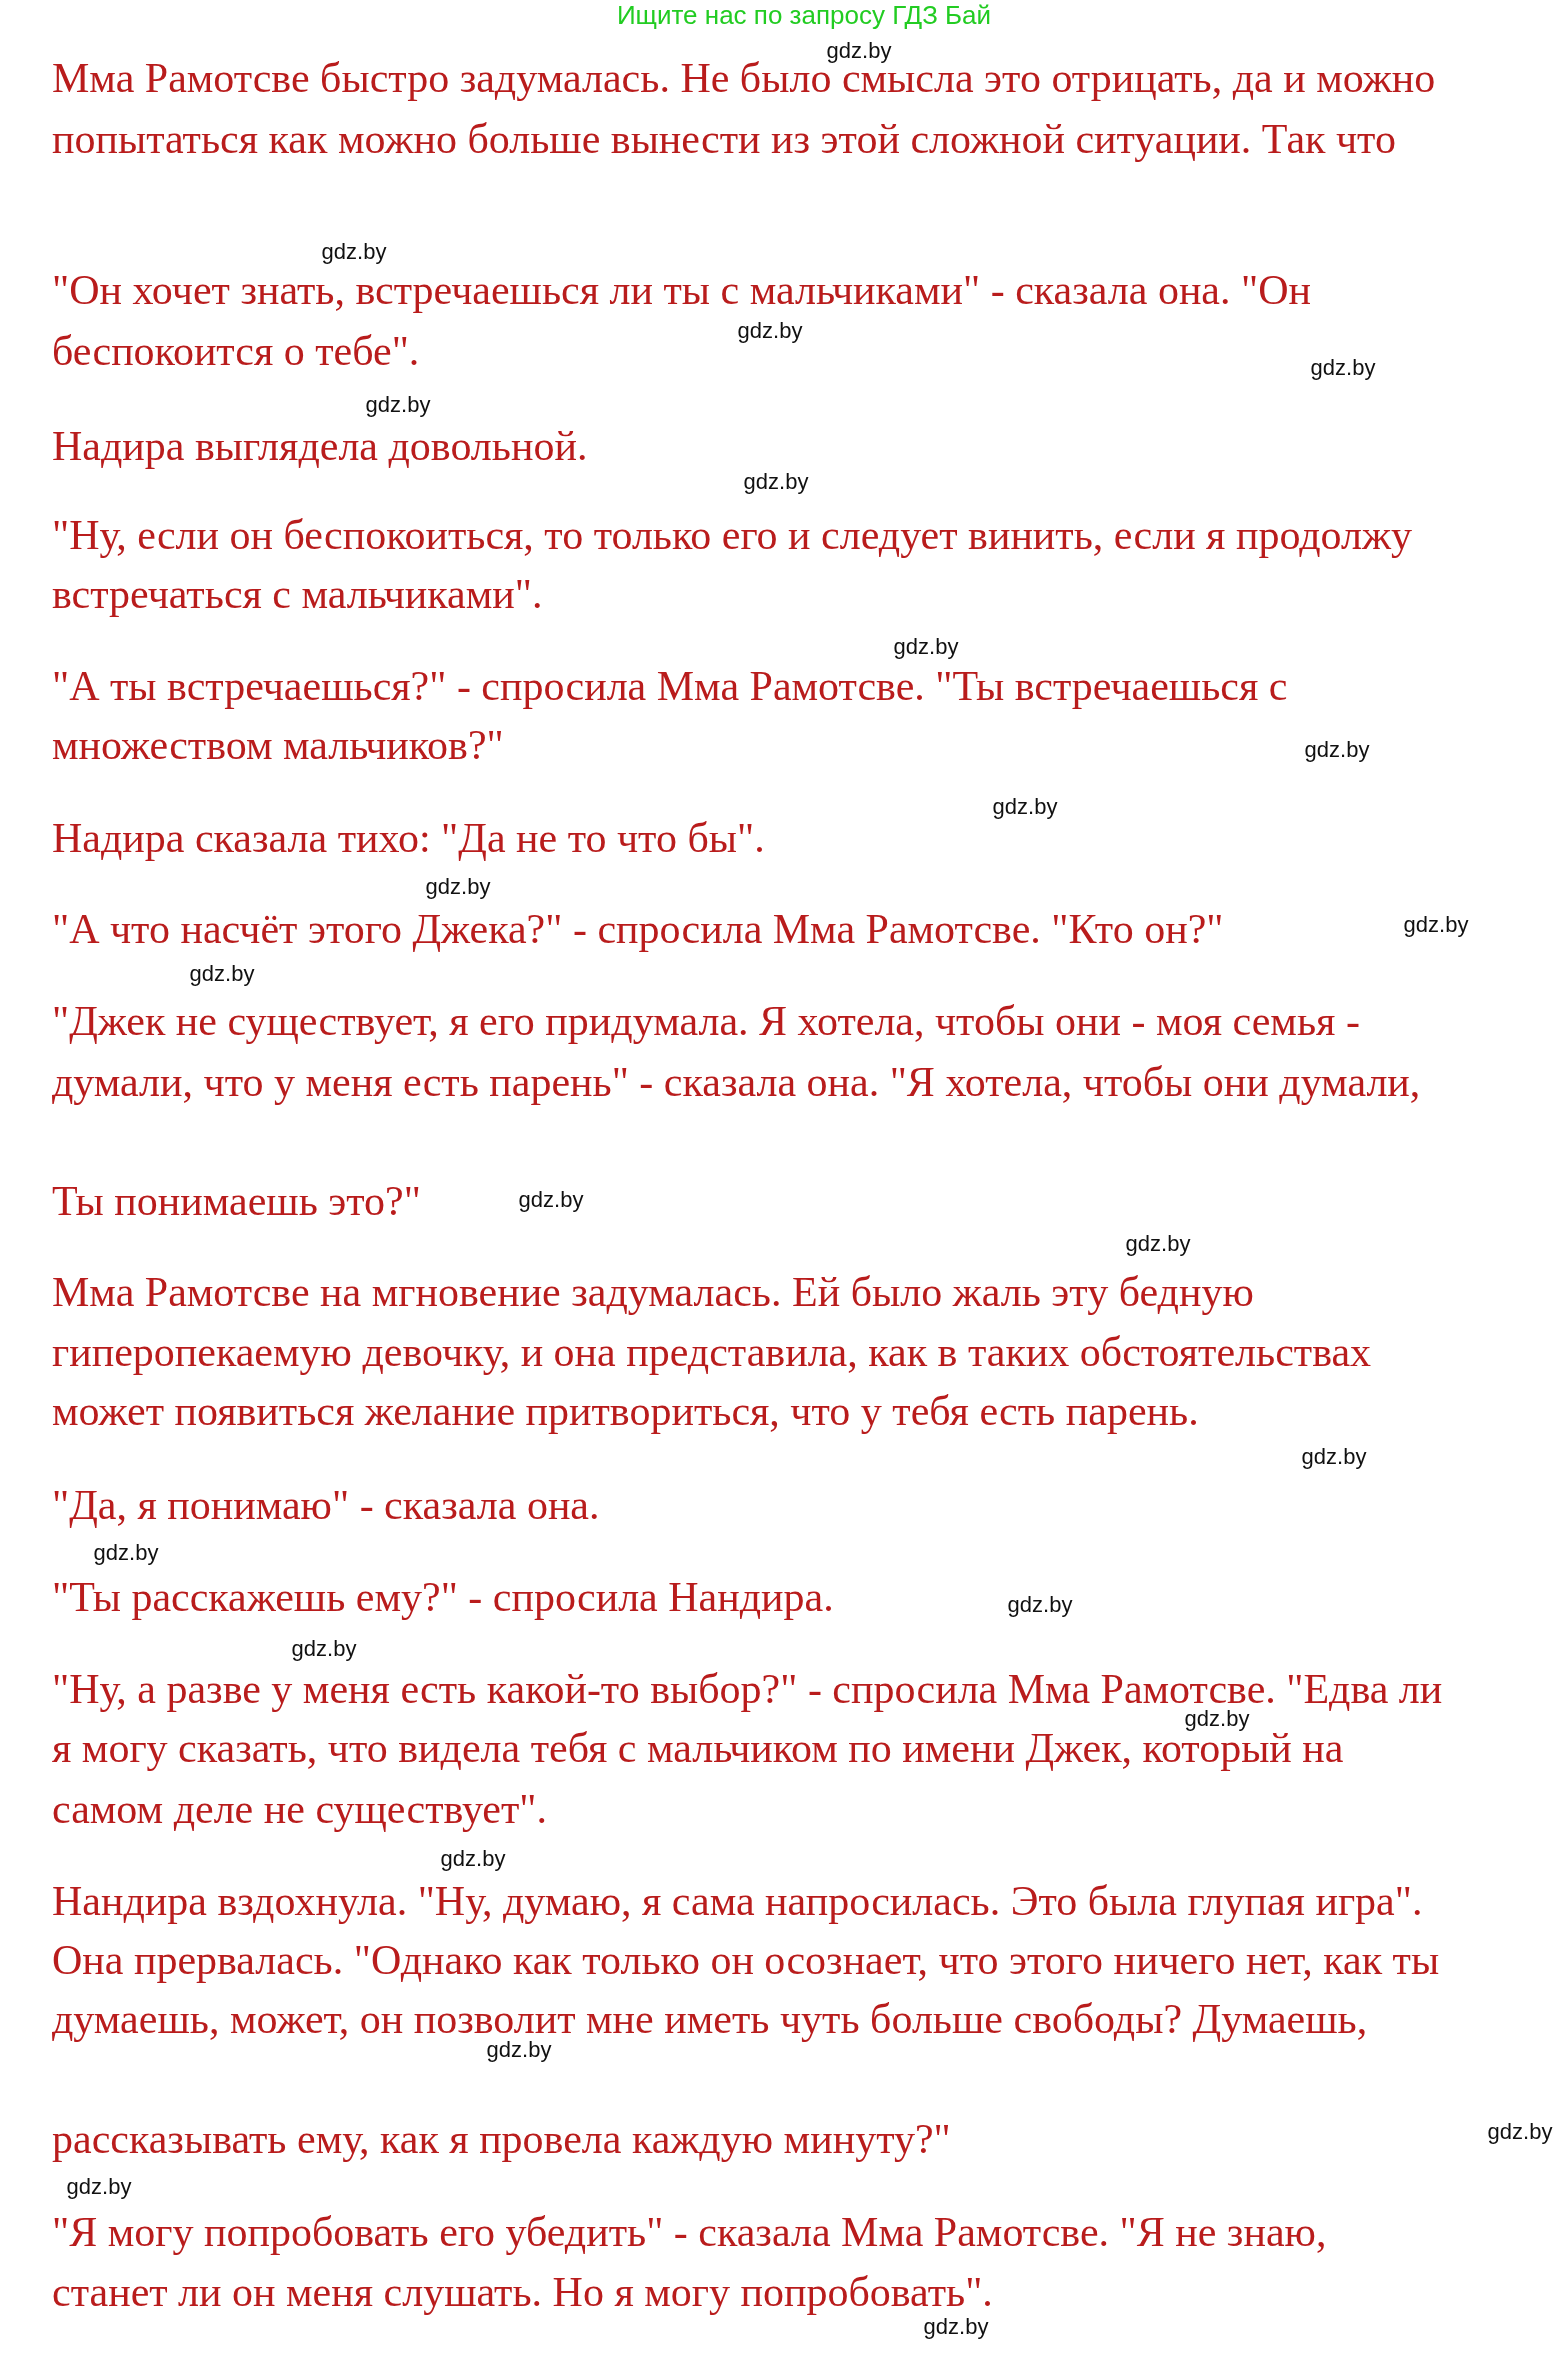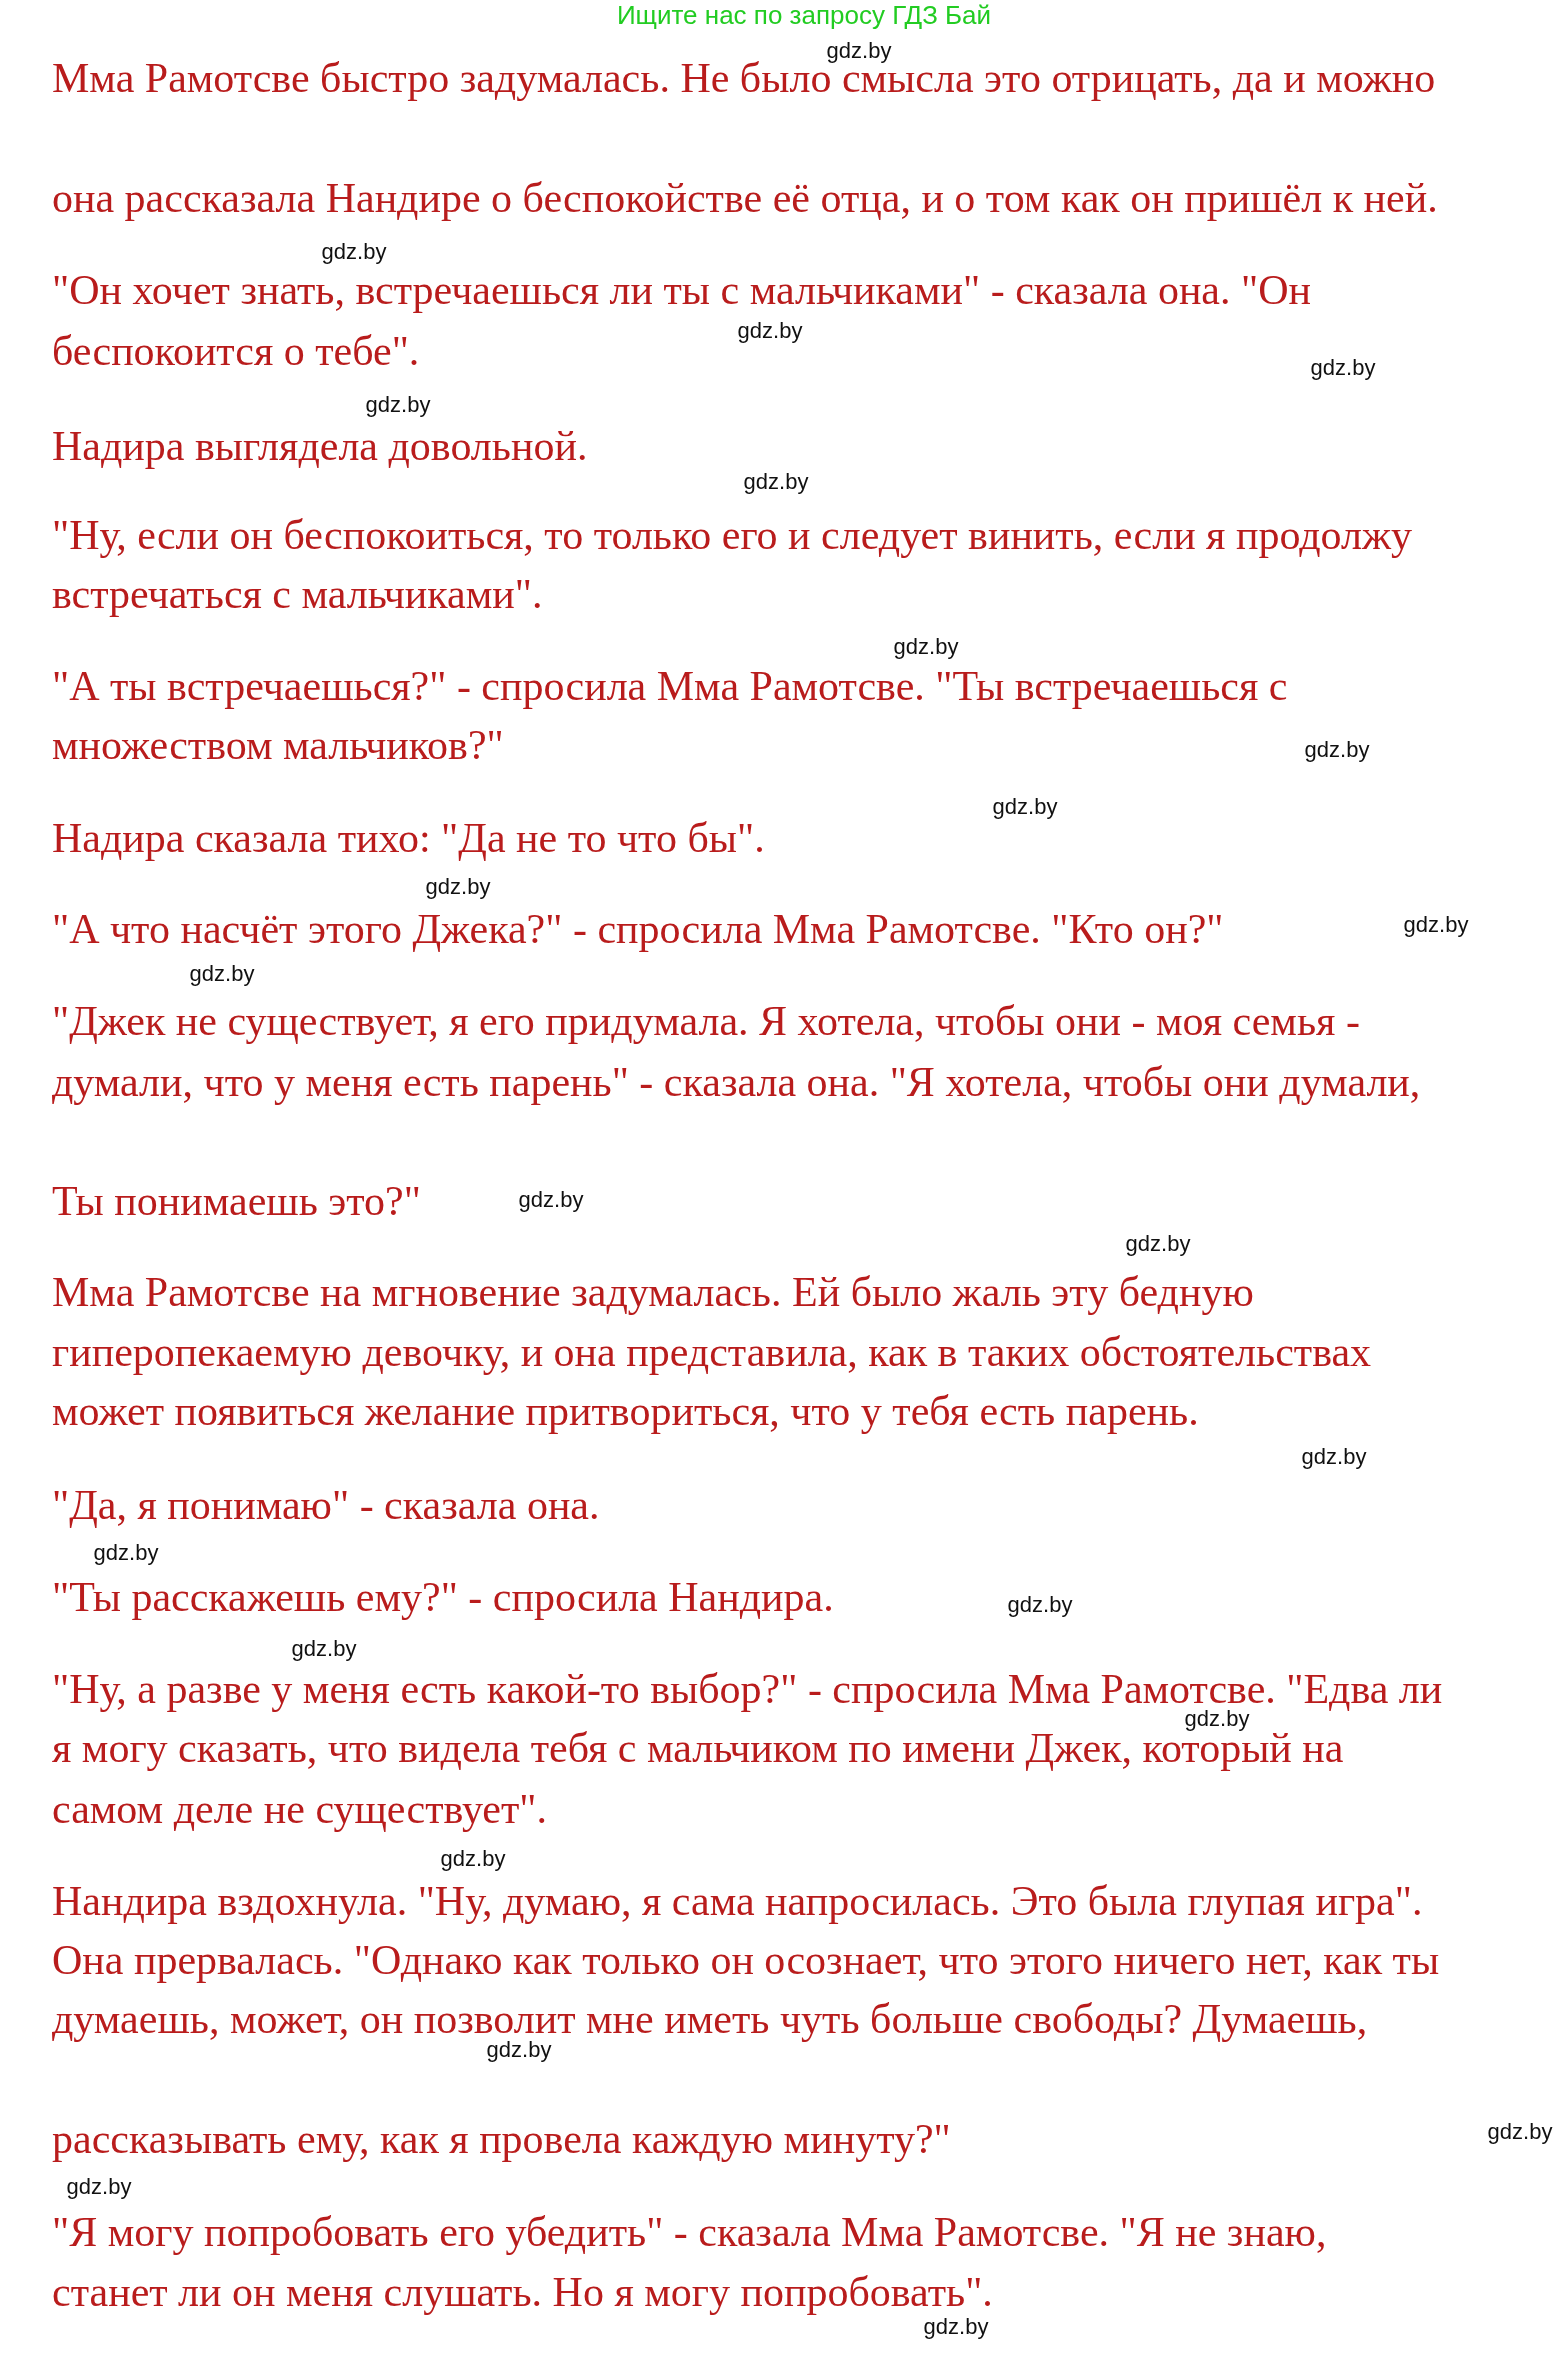--- a/index.html
+++ b/index.html
@@ -31,21 +31,21 @@
   }
 </style>
 </head>
 <body>
 
 <div class="page">
 
   <div class="header-banner">Ищите нас по запросу ГДЗ Бай</div>
 
   <div class="line" style="top:79px">Мма Рамотсве быстро задумалась. Не было смысла это отрицать, да и можно</div>
-  <div class="line" style="top:199px">она рассказала Нандире о беспокойстве её отца, и о том как он пришёл к ней.</div>
+  <div class="line" style="top:140px">попытаться как можно больше вынести из этой сложной ситуации. Так что</div>
 
   <div class="line" style="top:291px">"Он хочет знать, встречаешься ли ты с мальчиками" - сказала она. "Он</div>
   <div class="line" style="top:352px">беспокоится о тебе".</div>
 
   <div class="line" style="top:447px">Надира выглядела довольной.</div>
 
   <div class="line" style="top:536px">"Ну, если он беспокоиться, то только его и следует винить, если я продолжу</div>
   <div class="line" style="top:595px">встречаться с мальчиками".</div>
 
   <div class="line" style="top:687px">"А ты встречаешься?" - спросила Мма Рамотсве. "Ты встречаешься с</div>

